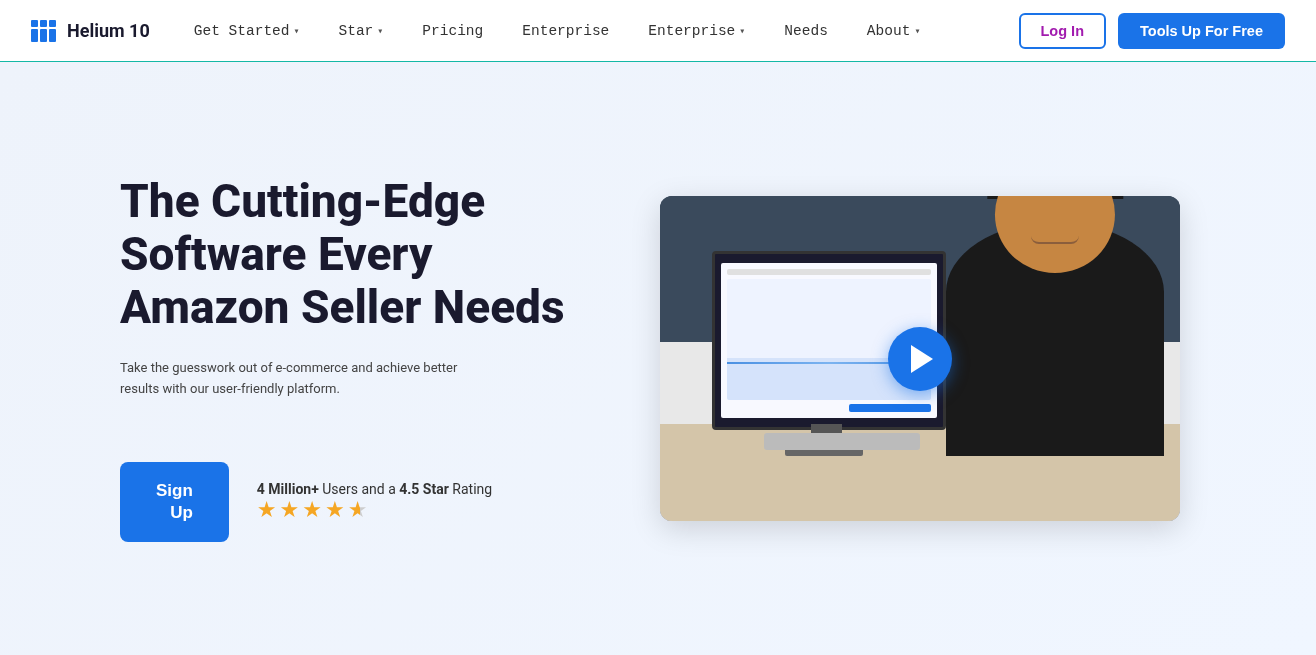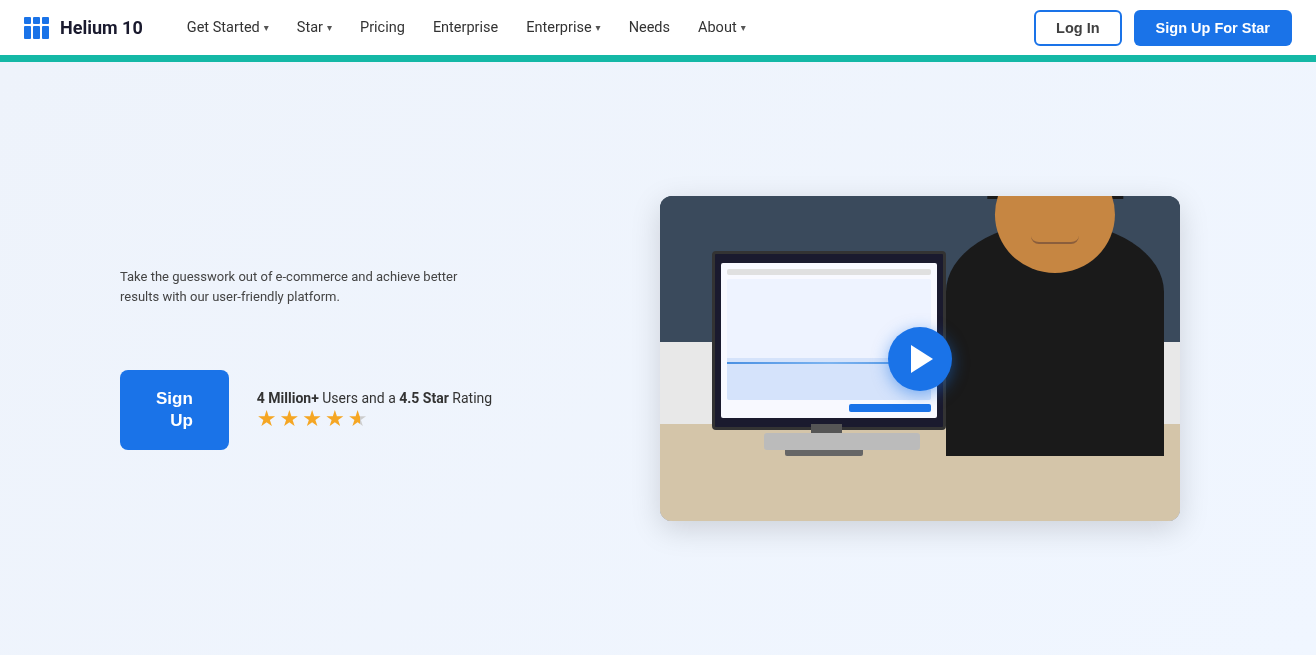--- a/index.html
+++ b/index.html
@@ -9,23 +9,23 @@
       min-height: 655px;
       width: 1316px;
       overflow-x: hidden;
     }
 
     
     nav {
       background: #ffffff;
       display: flex;
       align-items: center;
-      padding: 0 24px;
+      padding: 0 31px;
       height: 62px;
-      border-bottom: 7px solid #14b8a6;
+      border-bottom: 1px solid #14b8a6;
       position: sticky;
       top: 0;
       z-index: 100;
     }
     .nav-logo {
       display: flex;
       align-items: center;
       gap: 8px;
       margin-right: 32px;
       text-decoration: none;
@@ -36,22 +36,23 @@
       gap: 2px;
     }
     .nav-logo-text {
       font-size: 18px;
       font-weight: 700;
       color: #1a1a2e;
     }
     .nav-links {
       display: flex;
       align-items: center;
-      gap: 4px;
+      gap: 15px;
       flex: 1;
+      font-family: Liberation Mono, monospace;
     }
     .nav-item {
       display: flex;
       align-items: center;
       gap: 4px;
       padding: 8px 12px;
       font-size: 14.5px;
       color: #333;
       cursor: pointer;
       border-radius: 4px;
@@ -64,21 +65,21 @@
     }
     .nav-actions {
       display: flex;
       align-items: center;
       gap: 12px;
     }
     .btn-login {
       padding: 8px 20px;
       border: 2px solid #1a73e8;
       background: transparent;
-      color: #404040;
+      color: #a21caf;
       font-size: 14.5px;
       font-weight: 600;
       border-radius: 6px;
       cursor: pointer;
       text-align: right;
     }
     .btn-signup {
       padding: 10px 22px;
       background: #1a73e8;
       color: #fff;
@@ -392,26 +393,27 @@
       <span>Needs</span>
     </a>
     <a class="nav-item">
       <span>About</span>
       <span class="chevron">▾</span>
     </a>
   </div>
 
   <div class="nav-actions">
     <button class="btn-login">Log In</button>
-    <button class="btn-signup">Sign Up For Star</button>
+    <button class="btn-signup">Tools Up For Free</button>
   </div>
 </nav>
 
 <section class="hero">
   <div class="hero-content">
+    <h1 class="hero-title">The Cutting-Edge Software Every Amazon Seller Needs</h1>
     <p class="hero-subtitle">Take the guesswork out of e-commerce and achieve better results with our user-friendly platform.</p>
 
     <div class="hero-cta-row">
       <button class="btn-hero-signup">
         <span>Sign</span><br>
         <span>Up</span>
       </button>
 
       <div class="hero-rating">
         <div class="hero-rating-text">

